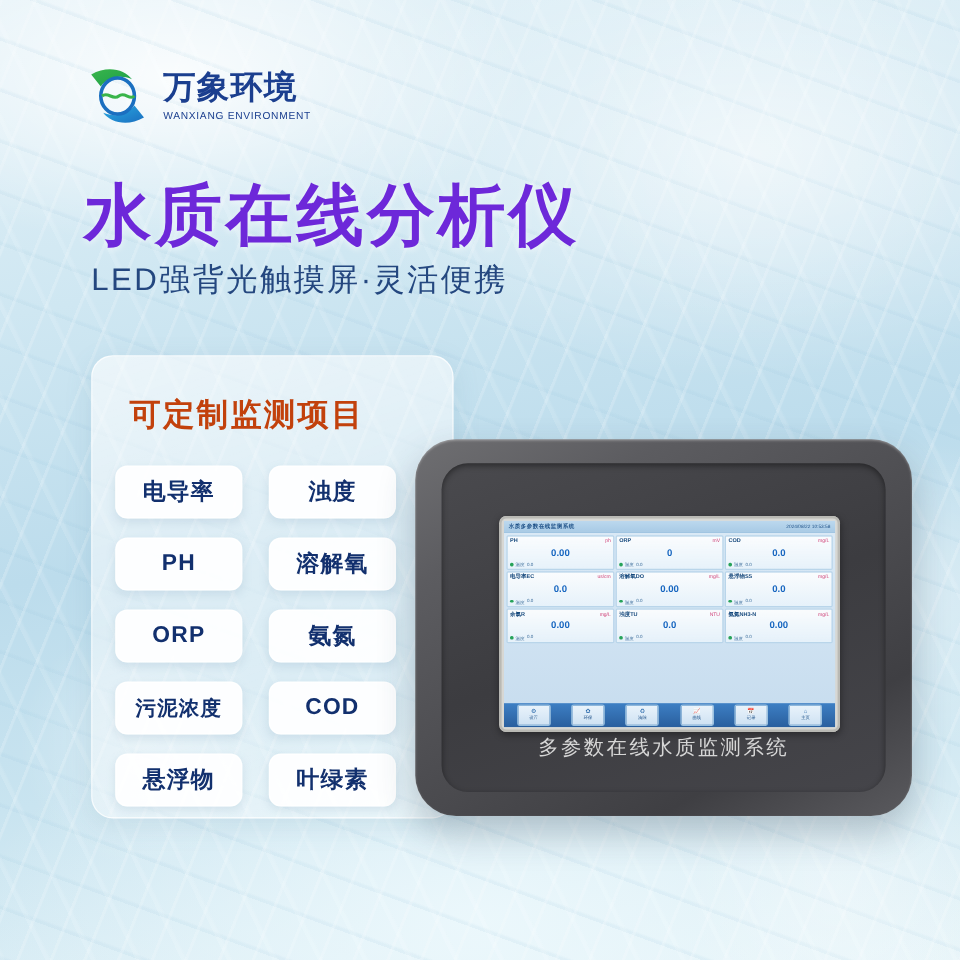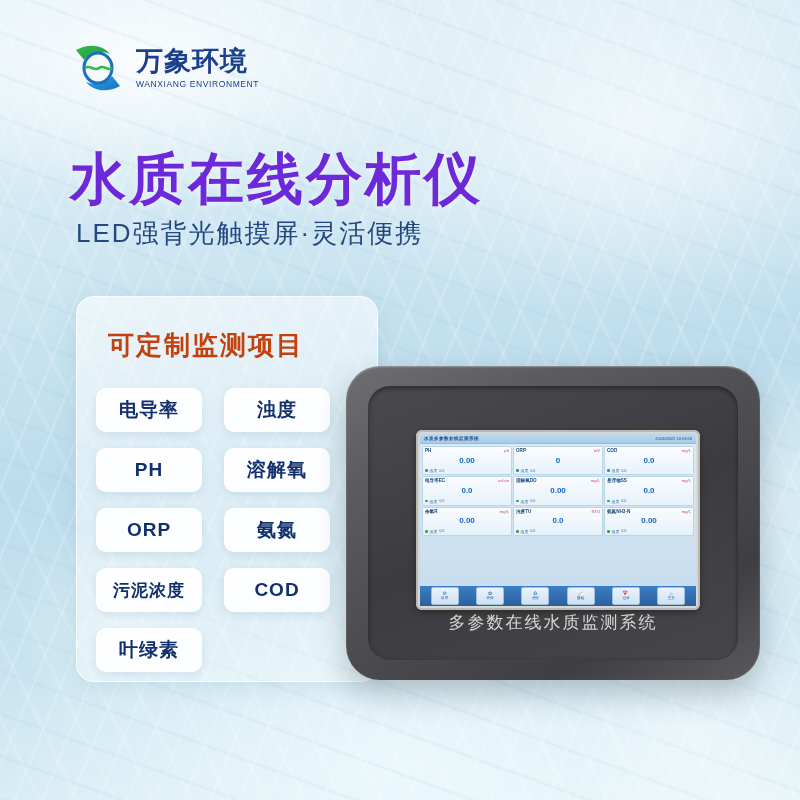--- a/index.html
+++ b/index.html
@@ -29,21 +29,21 @@
   }
   .bg3{
     position:absolute;inset:0;
     background:
       radial-gradient(circle 160px at 120px 620px, rgba(255,255,255,.35), rgba(255,255,255,0) 65%),
       radial-gradient(circle 200px at 700px 740px, rgba(255,255,255,.30), rgba(255,255,255,0) 65%),
       radial-gradient(circle 240px at 640px 120px, rgba(255,255,255,.25), rgba(255,255,255,0) 70%);
   }
 
   
-  .logo-wrap{position:absolute;left:70px;top:40px;display:flex;align-items:center;gap:10px;}
+  .logo-wrap{position:absolute;left:70px;top:52px;display:flex;align-items:center;gap:10px;}
   .logo-mark{width:56px;height:56px;position:relative;}
   .logo-text{display:flex;flex-direction:column;line-height:1;}
   .logo-cn{font-size:27px;font-weight:700;color:#1b3f8f;letter-spacing:1px;}
   .logo-en{font-size:8.5px;font-weight:400;color:#1b3f8f;letter-spacing:.6px;margin-top:5px;}
 
   
   .title{
     position:absolute;left:70px;top:142px;
     font-size:56px;font-weight:700;color:#6d28d9;letter-spacing:3px;
     text-shadow:0 2px 6px rgba(255,255,255,.6);
@@ -190,20 +190,21 @@
 <div class="panel-title">可定制监测项目</div>
 <div class="chips">
   <div class="chip">电导率</div>
   <div class="chip">浊度</div>
   <div class="chip">PH</div>
   <div class="chip">溶解氧</div>
   <div class="chip">ORP</div>
   <div class="chip">氨氮</div>
   <div class="chip small">污泥浓度</div>
   <div class="chip">COD</div>
+  <div class="chip">悬浮物</div>
   <div class="chip">叶绿素</div>
 </div>
 
 <div class="device">
   <div class="device-inner">
     <div class="screen-bezel">
       <div class="screen">
 
         <div class="scr-top">
           <span class="scr-title">水质多参数在线监测系统</span>

